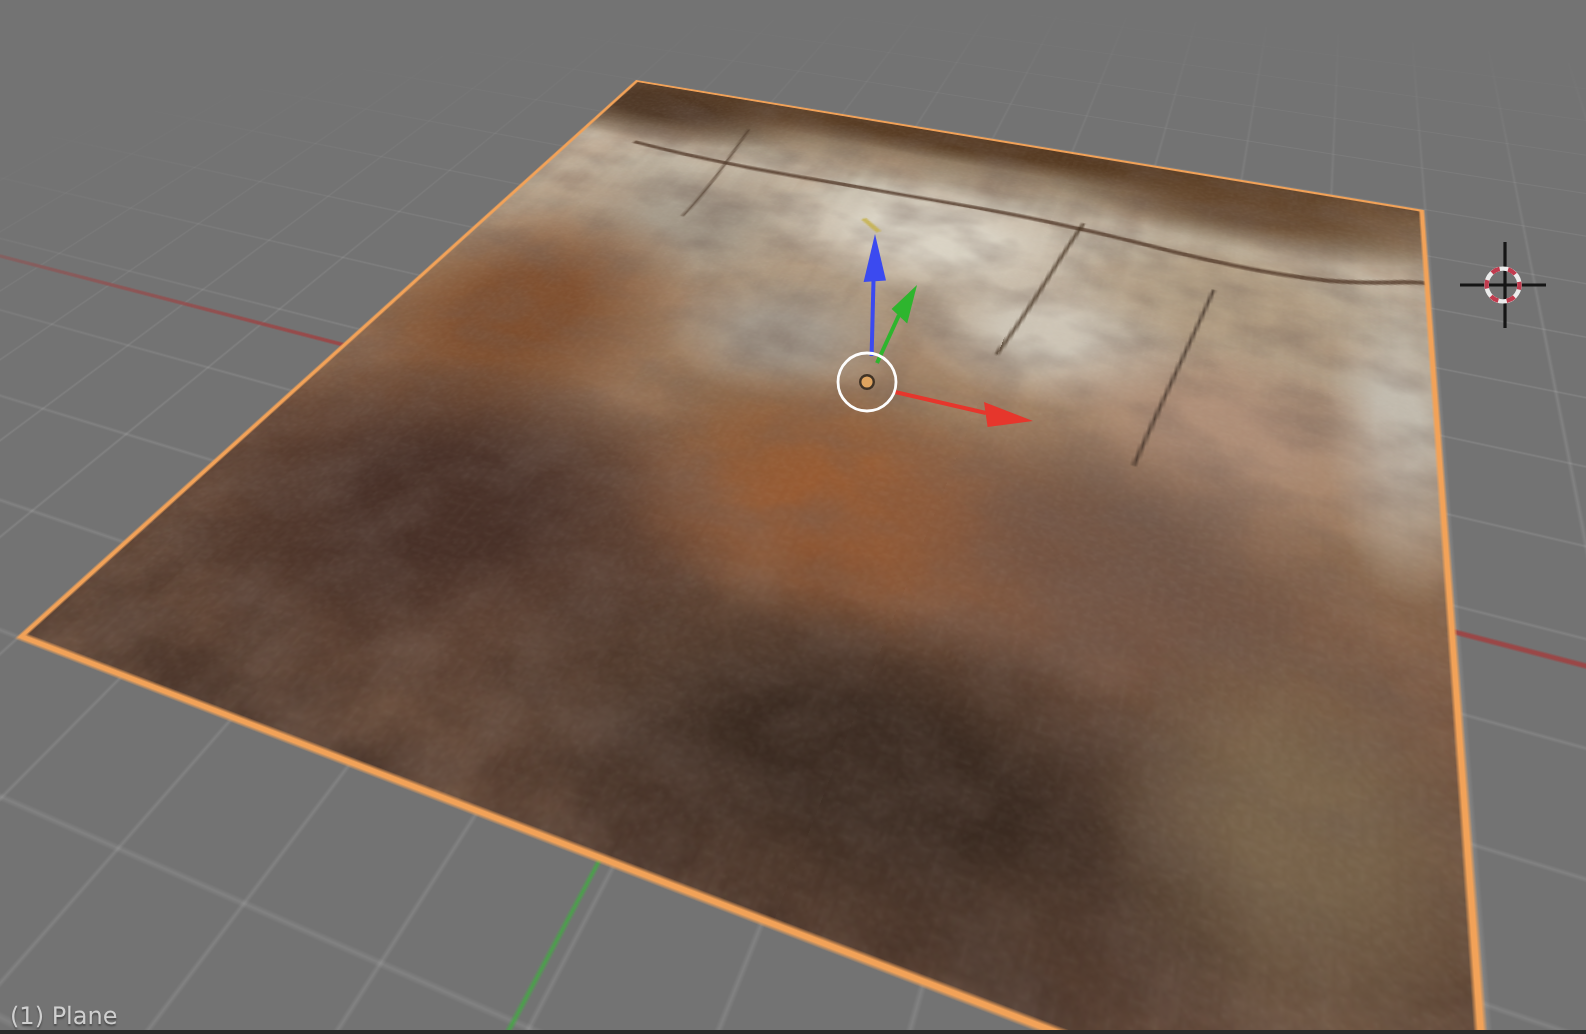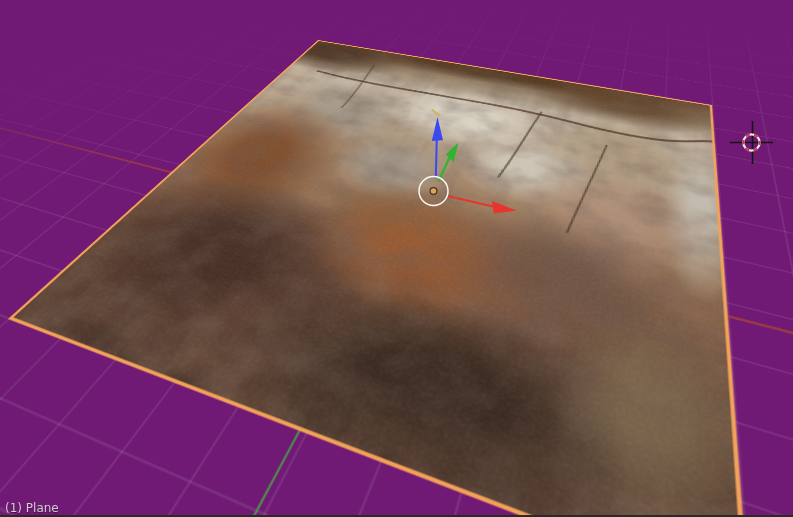--- a/index.html
+++ b/index.html
@@ -1,18 +1,18 @@
 <!DOCTYPE html>
 <html><head>
 <meta charset="utf-8">
 <style>
   html,body{margin:0;padding:0;background:#222;}
   .viewport{
     position:relative;width:793px;height:517px;overflow:hidden;
-    background:#701a75;font-family:"DejaVu Sans","Liberation Sans",sans-serif;
+    background:#737373;font-family:"DejaVu Sans","Liberation Sans",sans-serif;
   }
   
   .floor-transform{
     position:absolute;left:0;top:0;width:400px;height:400px;
     transform-origin:0 0;
     transform:matrix3d(0.668250,0.115775,0,-0.000445, -0.784200,0.331050,0,-0.00114875, 0,0,1,0, 318,40,0,1);
   }
   .grid{
     position:absolute;left:-520px;top:-360px;width:1080px;height:880px;
     background-image:

